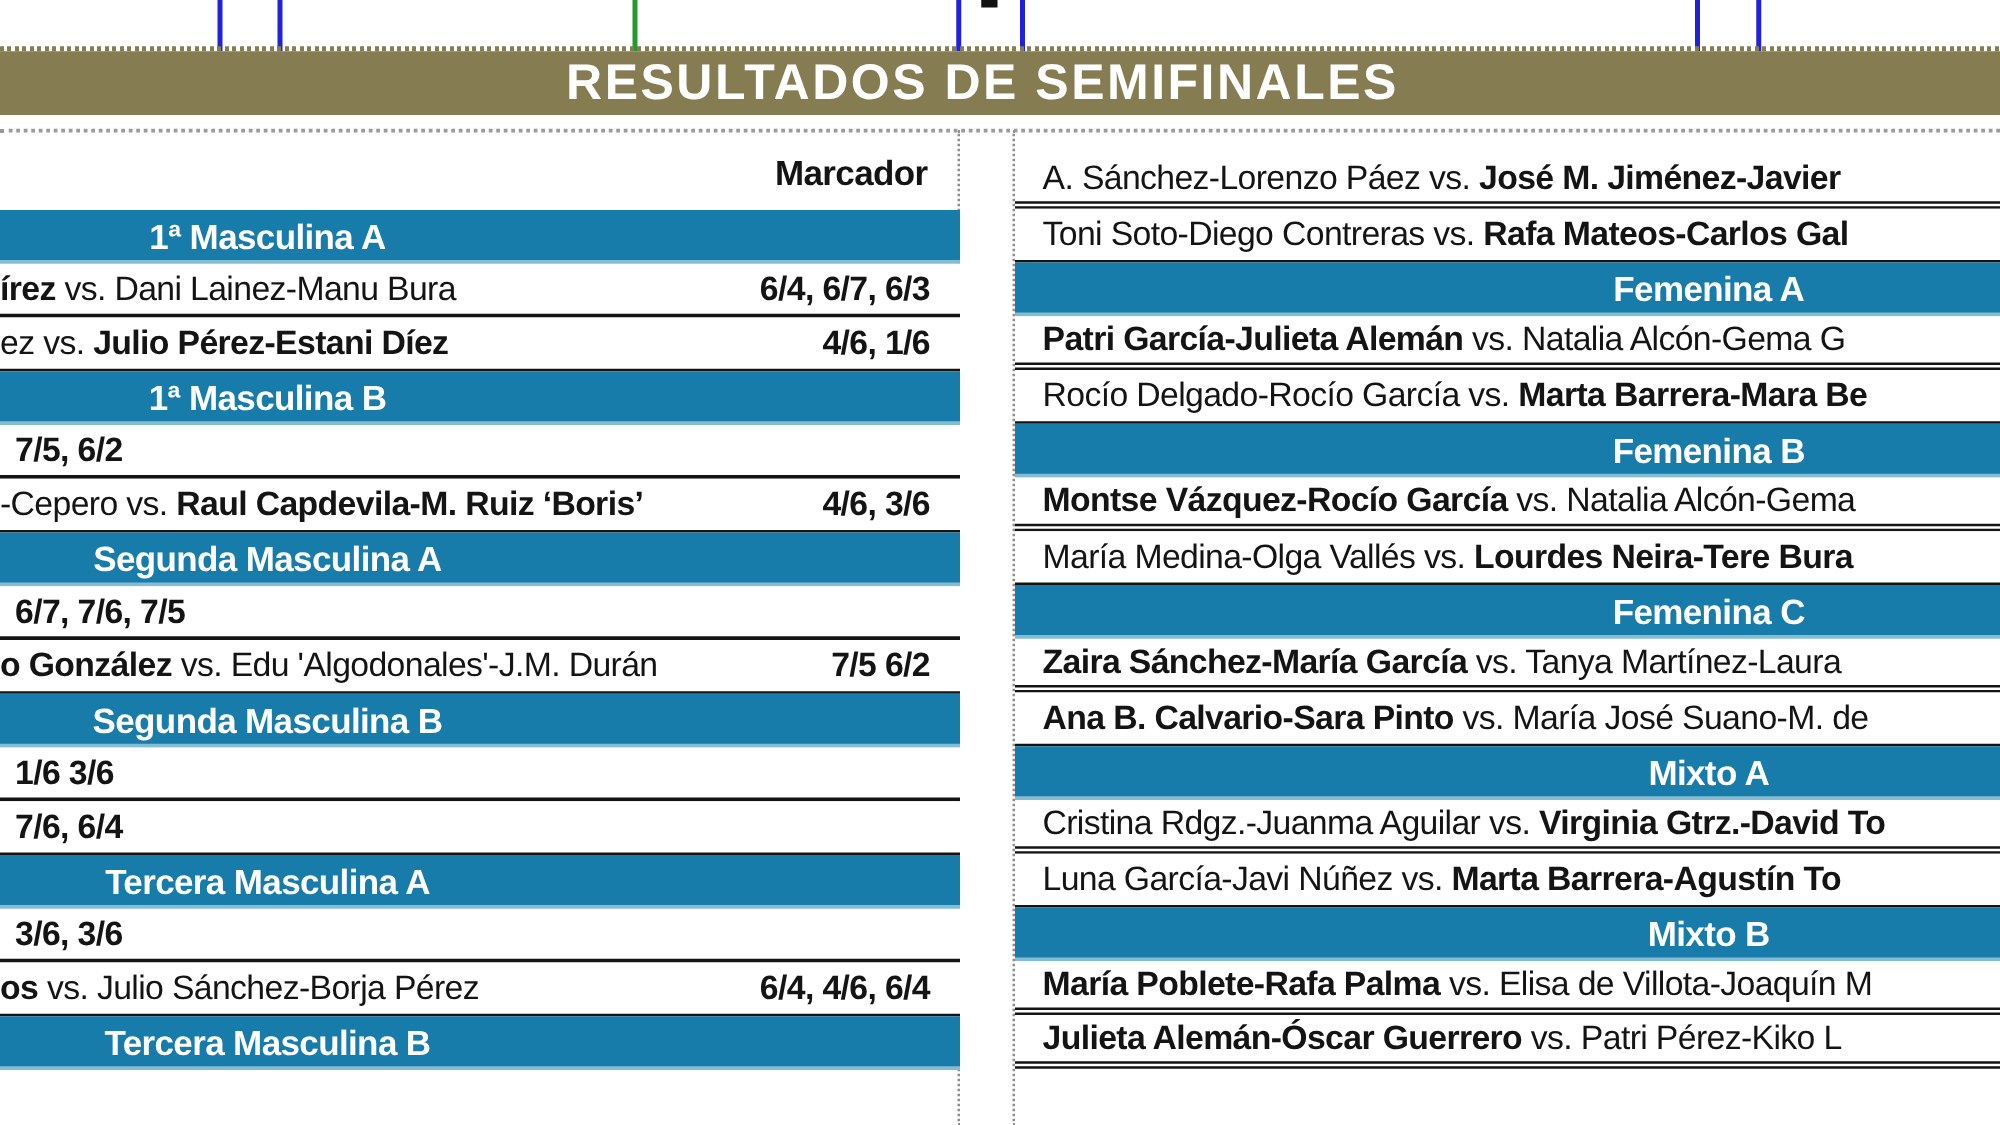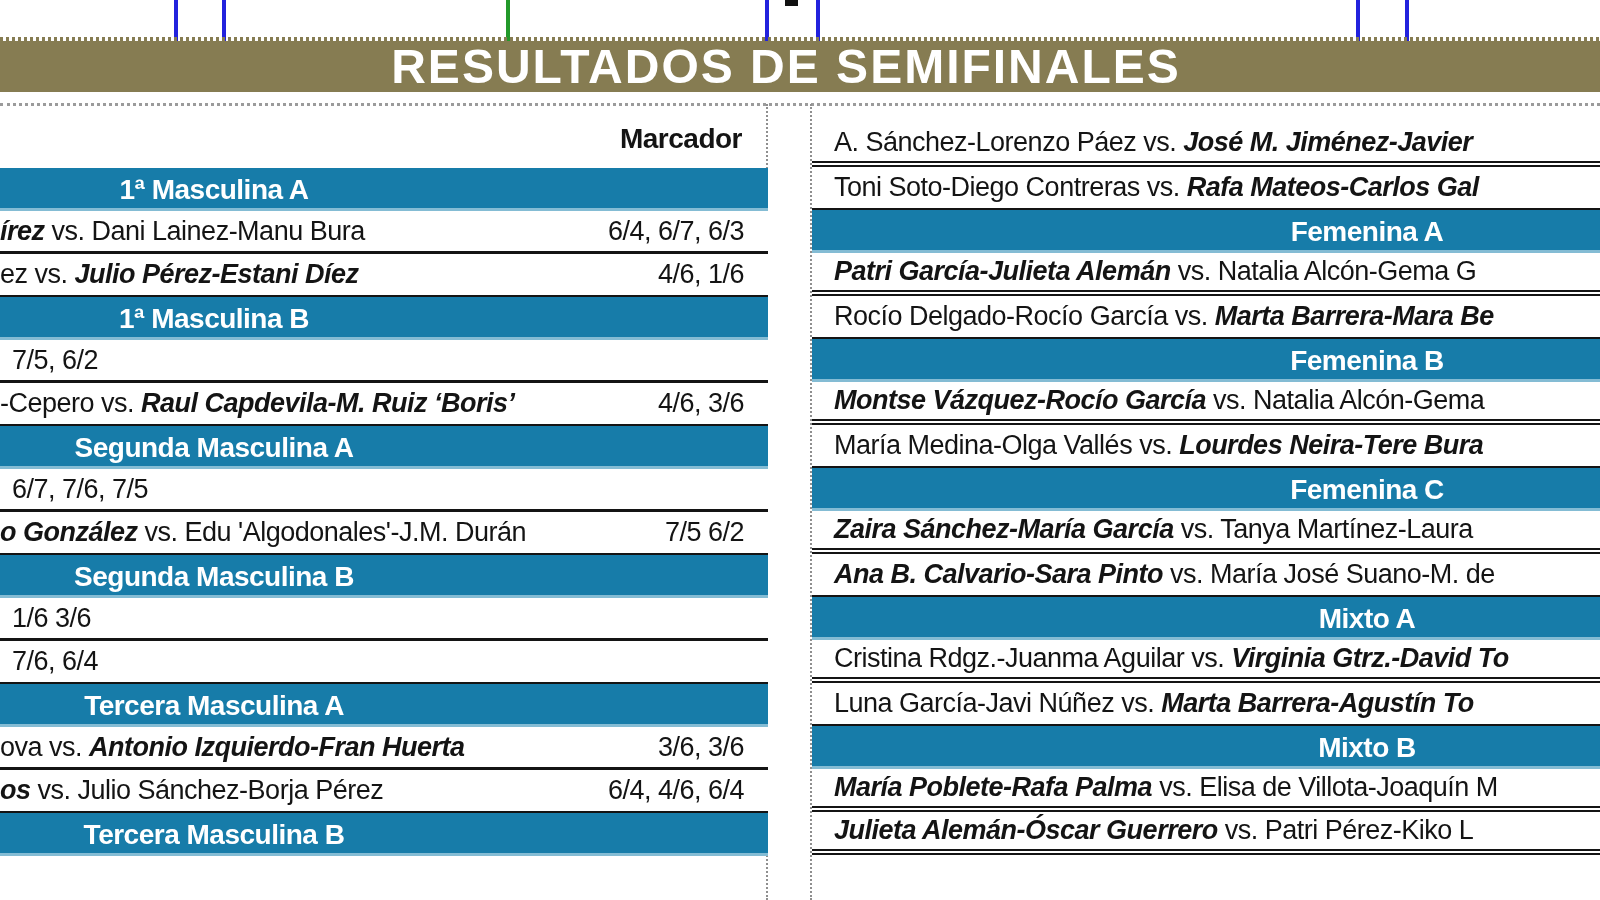--- a/index.html
+++ b/index.html
@@ -15,21 +15,21 @@
   .titlebar{
     position:absolute;left:0;top:41px;width:1600px;height:51px;
     background:#867C52;
   }
   .titlebar::before{ 
     content:"";position:absolute;top:-4px;left:0;right:0;height:4px;
     background:repeating-linear-gradient(90deg,#867C52 0 3px,rgba(0,0,0,0) 3px 6px);
   }
   .titlebar .ttl{
     display:block;line-height:51px;text-align:center;padding-right:28px;
-    color:#fff;font-weight:bold;font-size:48px;letter-spacing:2px;
+    color:#fff;font-weight:bold;font-size:40px;letter-spacing:2px;
     white-space:nowrap;
   }
   
   .hdots{position:absolute;left:0;top:103px;width:1600px;height:0;border-top:3px dotted #9b9b9b;}
   .vdots{position:absolute;top:104px;height:796px;width:0;border-left:2px dotted #8f8f8f;}
   
   .panel{position:absolute;top:110px;}
   #leftPanel{left:-340px;width:1108px;}
   #rightPanel{left:812px;width:1110px;}
   .scorehead{
@@ -41,29 +41,29 @@
     height:43px;line-height:43px;background:#177CA9;color:#ffffff;
     font-weight:bold;font-size:28px;text-align:center;letter-spacing:-0.5px;
     box-shadow:inset 0 -3px 0 rgba(222,240,248,0.55);
     box-sizing:border-box;white-space:nowrap;
   }
   .mrow{
     height:43px;display:flex;align-items:center;
     font-size:27px;color:#141414;letter-spacing:-0.5px;
     box-sizing:border-box;white-space:nowrap;background:#fff;
   }
-  .mrow b{font-weight:bold;font-style:italic;}
+  .mrow b{font-weight:bold;}
   #leftPanel .mrow{justify-content:space-between;padding-left:340px;padding-right:24px;}
   #rightPanel .mrow{padding-left:22px;}
   #rightPanel .spacer{height:14px;}
   .l-mid{border-bottom:3px solid #141414;}
   .l-solid{border-bottom:2px solid #141414;}
   .r-dbl{border-bottom:6px double #141414;}
   .r-solid{border-bottom:2px solid #141414;}
-  .score{padding-left:12px;}
+  .score{padding-left:12px;font-weight:bold;}
 </style>
 </head>
 <body>
 
 <div id="topmarks">
     <div class="topmark" style="left: 174px; background: rgb(34, 34, 221);"></div>
     <div class="topmark" style="left: 222px; background: rgb(34, 34, 221);"></div>
     <div class="topmark" style="left: 506px; background: rgb(34, 153, 42);"></div>
     <div class="topmark" style="left: 765px; background: rgb(34, 34, 221);"></div>
     <div class="topmark" style="left: 816px; background: rgb(34, 34, 221);"></div>
@@ -109,21 +109,20 @@
     </div>
     <div class="cat">Segunda Masculina B</div>
     <div class="mrow l-mid">
       <span class="score">1/6 3/6</span>
     </div>
     <div class="mrow l-solid">
       <span class="score">7/6, 6/4</span>
     </div>
     <div class="cat">Tercera Masculina A</div>
     <div class="mrow l-mid">
-      <span><span>ova vs. </span><b>Antonio Izquierdo-Fran Huerta</b></span>
       <span class="score">3/6, 3/6</span>
     </div>
     <div class="mrow l-solid">
       <span><b>os</b><span> vs. Julio Sánchez-Borja Pérez</span></span>
       <span class="score">6/4, 4/6, 6/4</span>
     </div>
     <div class="cat">Tercera Masculina B</div>
   </div>
 
 <div class="panel" id="rightPanel">

